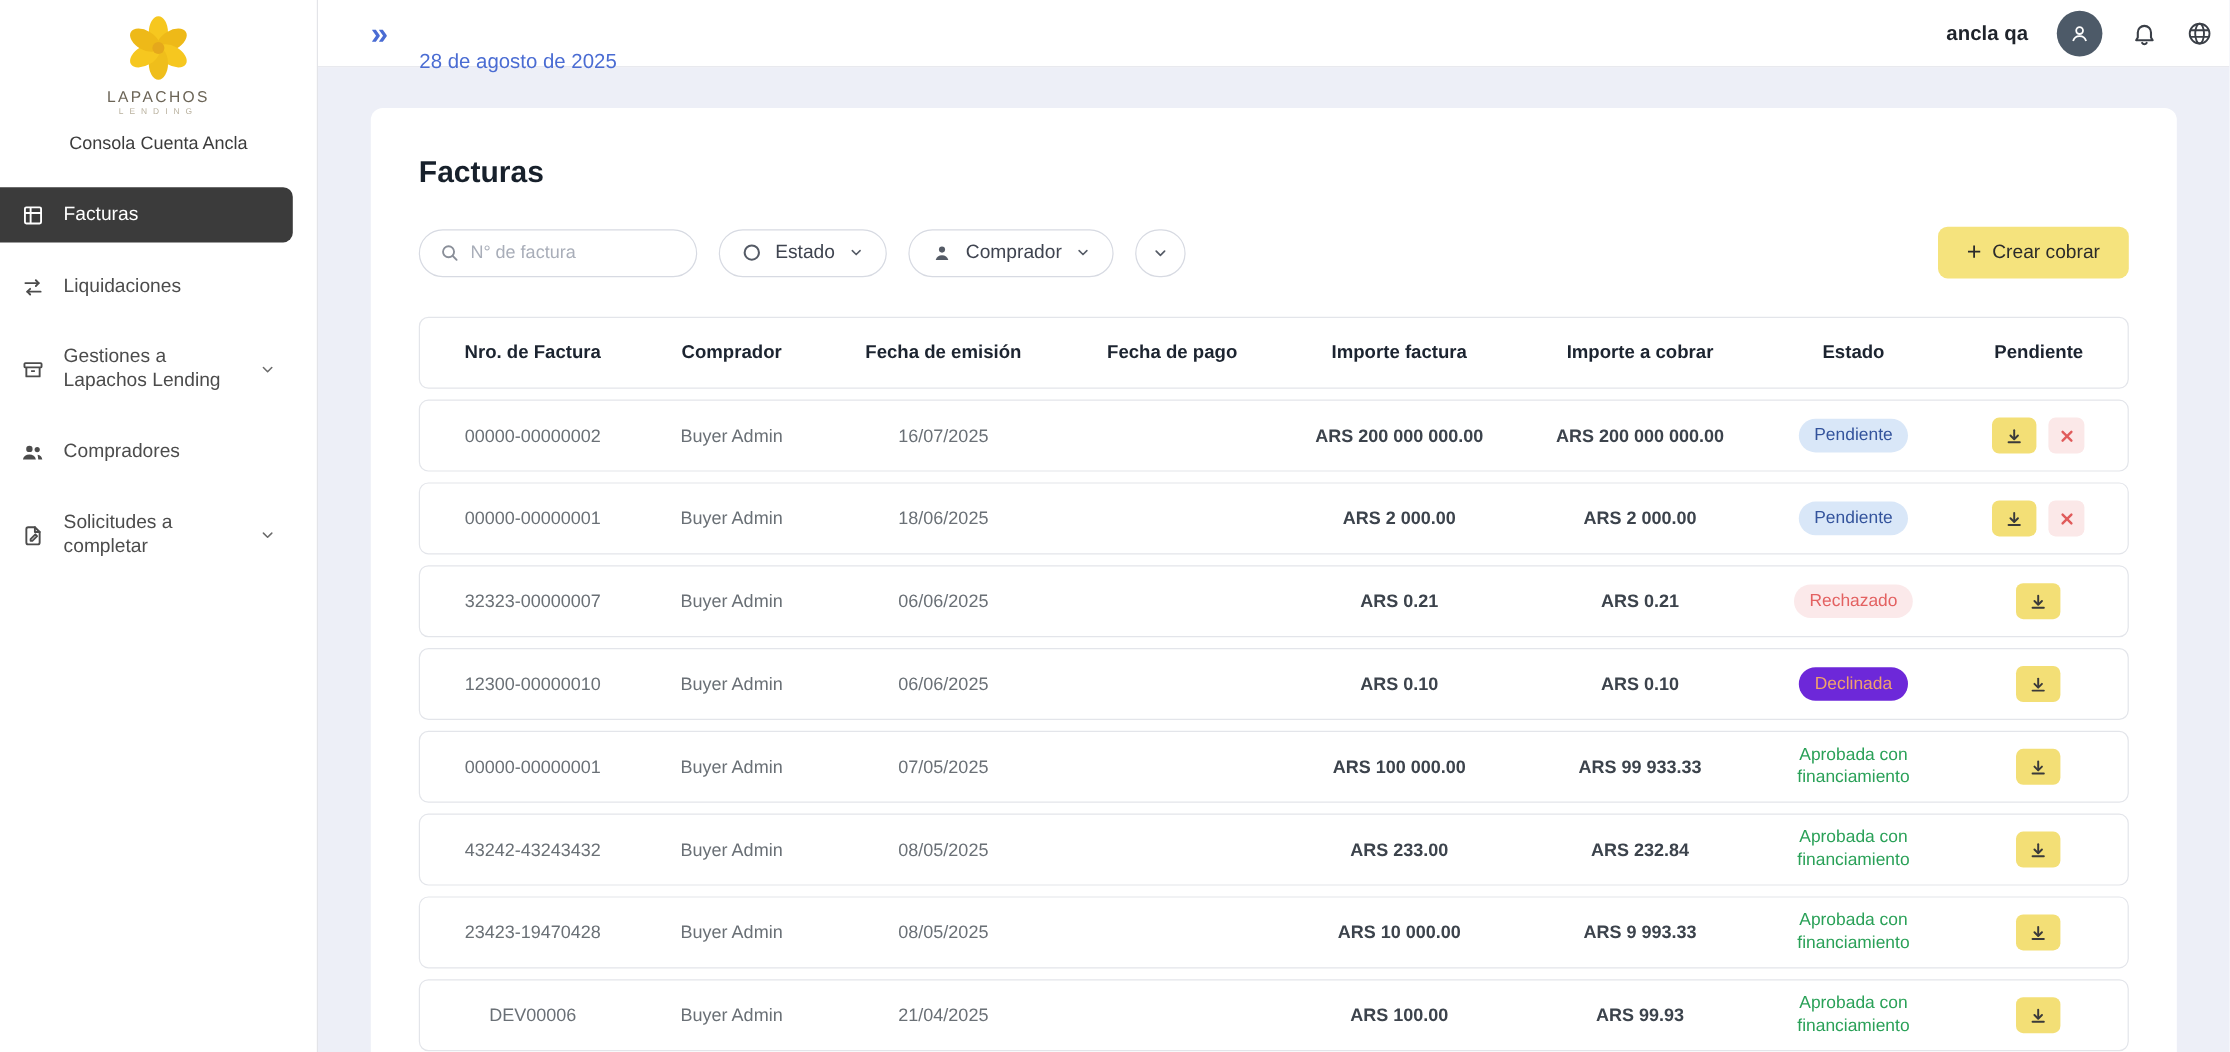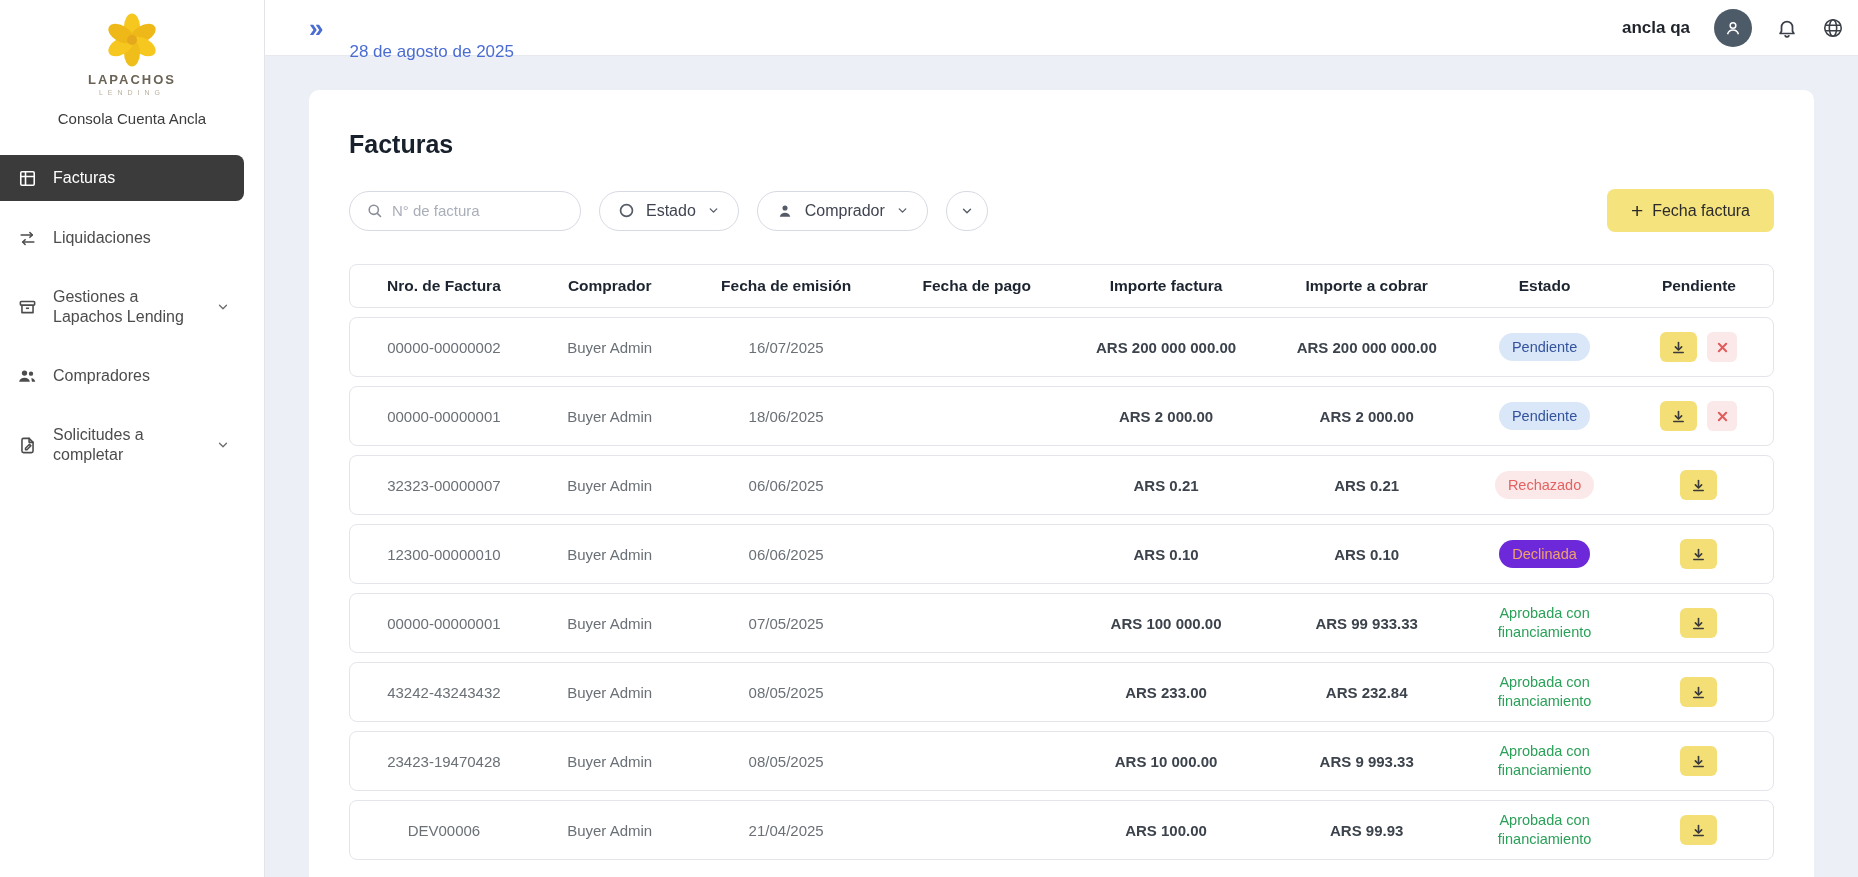--- a/index.html
+++ b/index.html
@@ -3,21 +3,21 @@
 <meta charset="utf-8">
 <style>
   * { margin:0; padding:0; box-sizing:border-box; }
   html,body { width:1858px; height:877px; overflow:hidden; }
   body { font-family:"Liberation Sans","DejaVu Sans",sans-serif; background:#edeff7; color:#333; }
   .app { display:flex; width:100%; height:100%; }
 
   
   .sidebar { width:265px; background:#fff; border-right:1px solid #e3e4e8; flex-shrink:0; display:flex; flex-direction:column; }
   .brand { padding:10px 8px 4px; text-align:center; }
-  .logo-title { font-size:13px; font-weight:700; letter-spacing:2px; color:#6b6456; margin-top:-4px; }
+  .logo-title { font-size:13px; font-weight:400; letter-spacing:2px; color:#6b6456; margin-top:-4px; }
   .logo-sub { font-size:7px; letter-spacing:5px; color:#b9b19e; margin-top:2px; }
   .console-label { margin-top:14px; font-size:15px; color:#3c3c3c; }
   .menu { margin-top:24px; display:flex; flex-direction:column; gap:14px; }
   .menu-item { display:flex; align-items:center; gap:15px; padding:12px 14px 12px 16px; margin-right:20px;
                border-radius:0 8px 8px 0; color:#4c4c4c; font-size:16px; cursor:pointer; }
   .menu-item.active { background:#3b3b3b; color:#fff; }
   .mi-icon { width:22px; height:22px; display:flex; align-items:center; justify-content:center; flex-shrink:0; }
   .mi-label { line-height:1.25; }
   .mi-chevron { margin-left:auto; display:flex; color:#6b6b6b; }
 
@@ -46,21 +46,21 @@
           height:40px; padding:0 18px; font-size:16px; color:#3f4450; cursor:pointer; font-family:inherit; }
   .pill-sm { padding:0 13px; }
   .create-btn { display:flex; align-items:center; gap:9px; background:#f5e37d; border:none; border-radius:8px;
                 height:43px; padding:0 24px; font-size:16px; font-weight:500; color:#2b2b2b; cursor:pointer; font-family:inherit; }
   .create-btn .plus { font-size:21px; font-weight:400; line-height:1; }
 
   
   .table { margin-top:32px; }
   .thead, .trow { display:grid; grid-template-columns:13.2% 10.1% 14.7% 12.1% 14.5% 13.7% 11.3% 10.4%;
                   align-items:center; border:1px solid #e3e5ea; border-radius:8px; background:#fff; }
-  .thead { height:44px; font-weight:700; font-size:15.5px; color:#1c2430; margin-bottom:9px; }
+  .thead { height:60px; font-weight:700; font-size:15.5px; color:#1c2430; margin-bottom:9px; }
   .trow { min-height:60px; margin-bottom:9px; font-size:15px; color:#6a7076; }
   .cell { text-align:center; padding:4px 6px; }
   .cell.amount { color:#3c434c; font-weight:700; }
   .cell.actions { display:flex; justify-content:center; align-items:center; gap:10px; }
   .badge { display:inline-block; padding:5px 13px; border-radius:14px; font-size:14.5px; line-height:1.3; max-width:150px; text-align:center; }
   .action-btn { border:none; border-radius:6px; height:30px; min-width:37px; display:inline-flex; align-items:center; justify-content:center; cursor:pointer; padding:0; }
   .action-download { background:#f3df76; }
   .action-cancel { background:#fbe8e8; min-width:30px; }
 </style>
 </head>
@@ -236,21 +236,21 @@
               <span style="display:flex;">
                 <svg width="14" height="14" viewBox="0 0 24 24" fill="none" stroke="#555b66" stroke-width="2.4" stroke-linecap="round" stroke-linejoin="round">
                     <path d="M6 9l6 6 6-6"></path>
                   </svg>
               </span>
             </button>
           </div>
 
           <button class="create-btn">
             <span class="plus">+</span>
-            <span>Fecha factura</span>
+            <span>Crear cobrar</span>
           </button>
         </div>
 
         <div class="table">
           <div class="thead">
             <div class="cell">Nro. de Factura</div>
             <div class="cell">Comprador</div>
             <div class="cell">Fecha de emisión</div>
             <div class="cell">Fecha de pago</div>
             <div class="cell">Importe factura</div>

